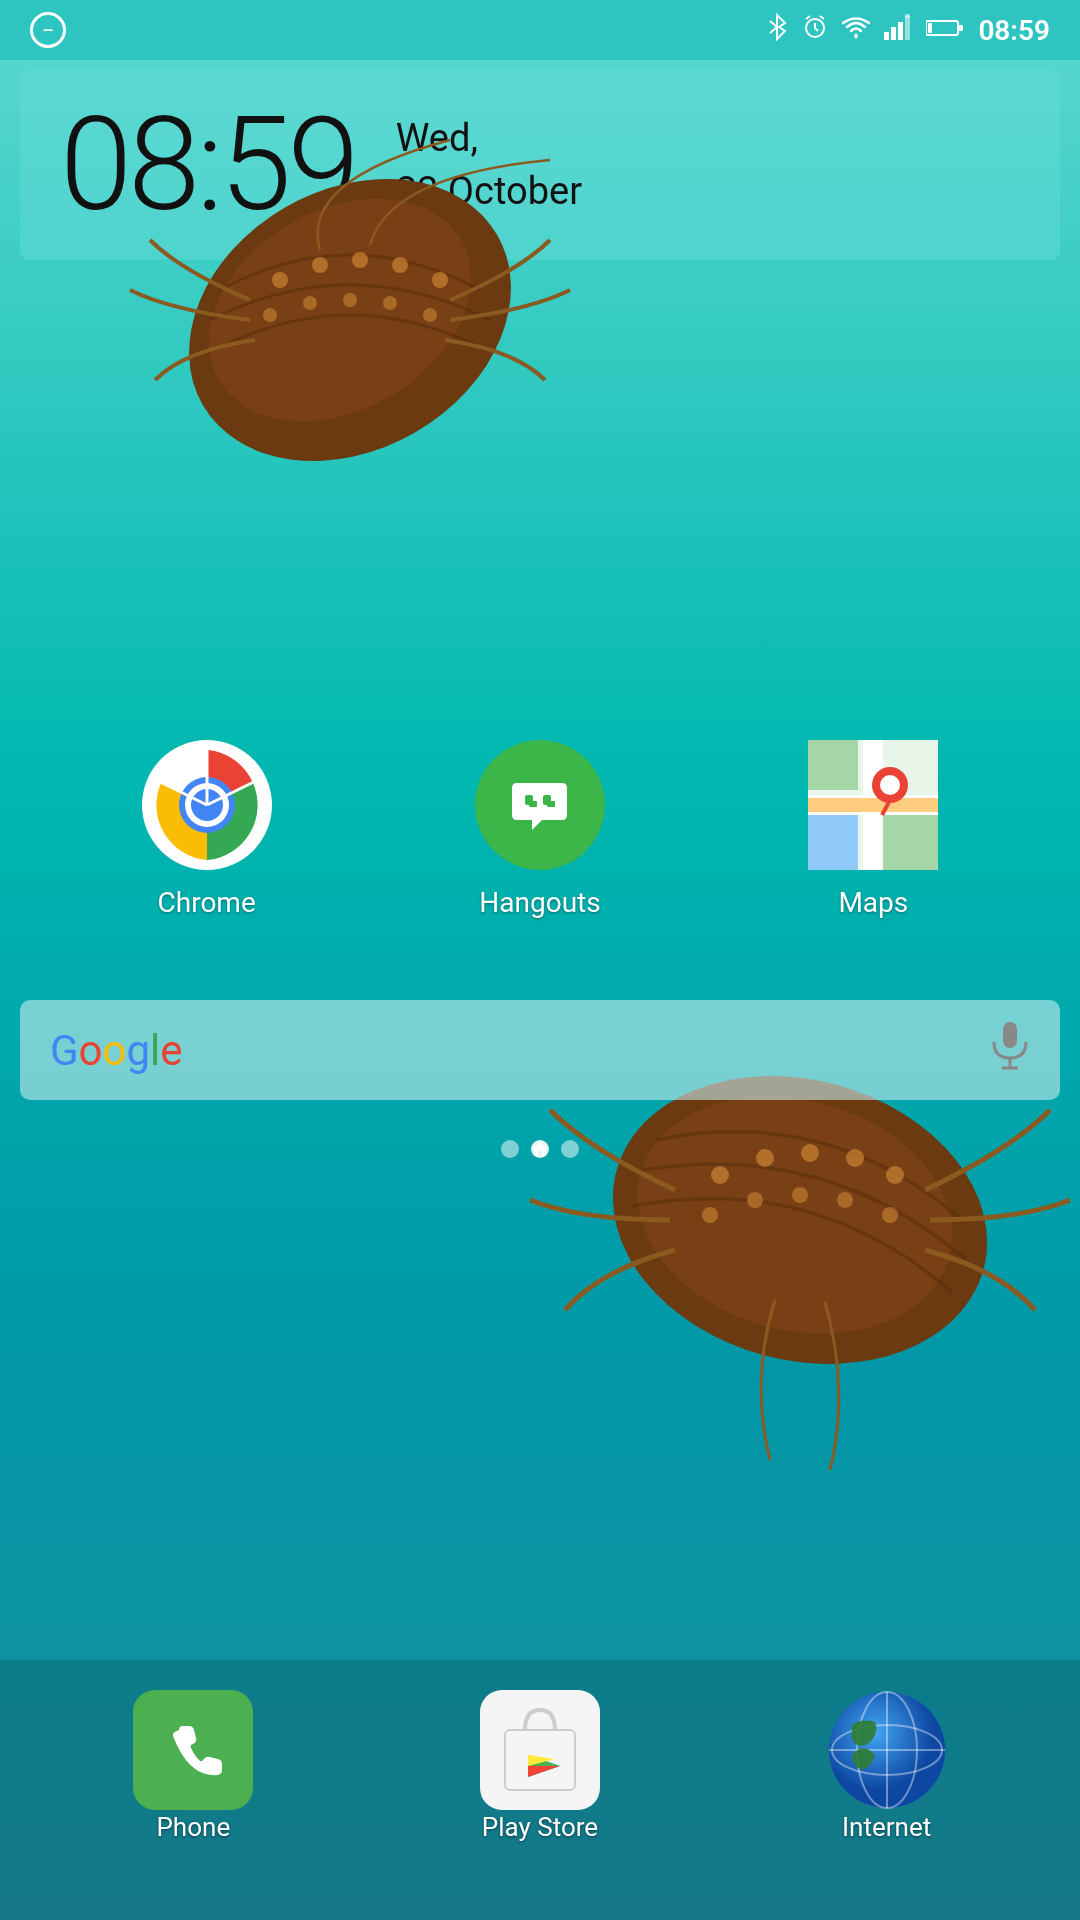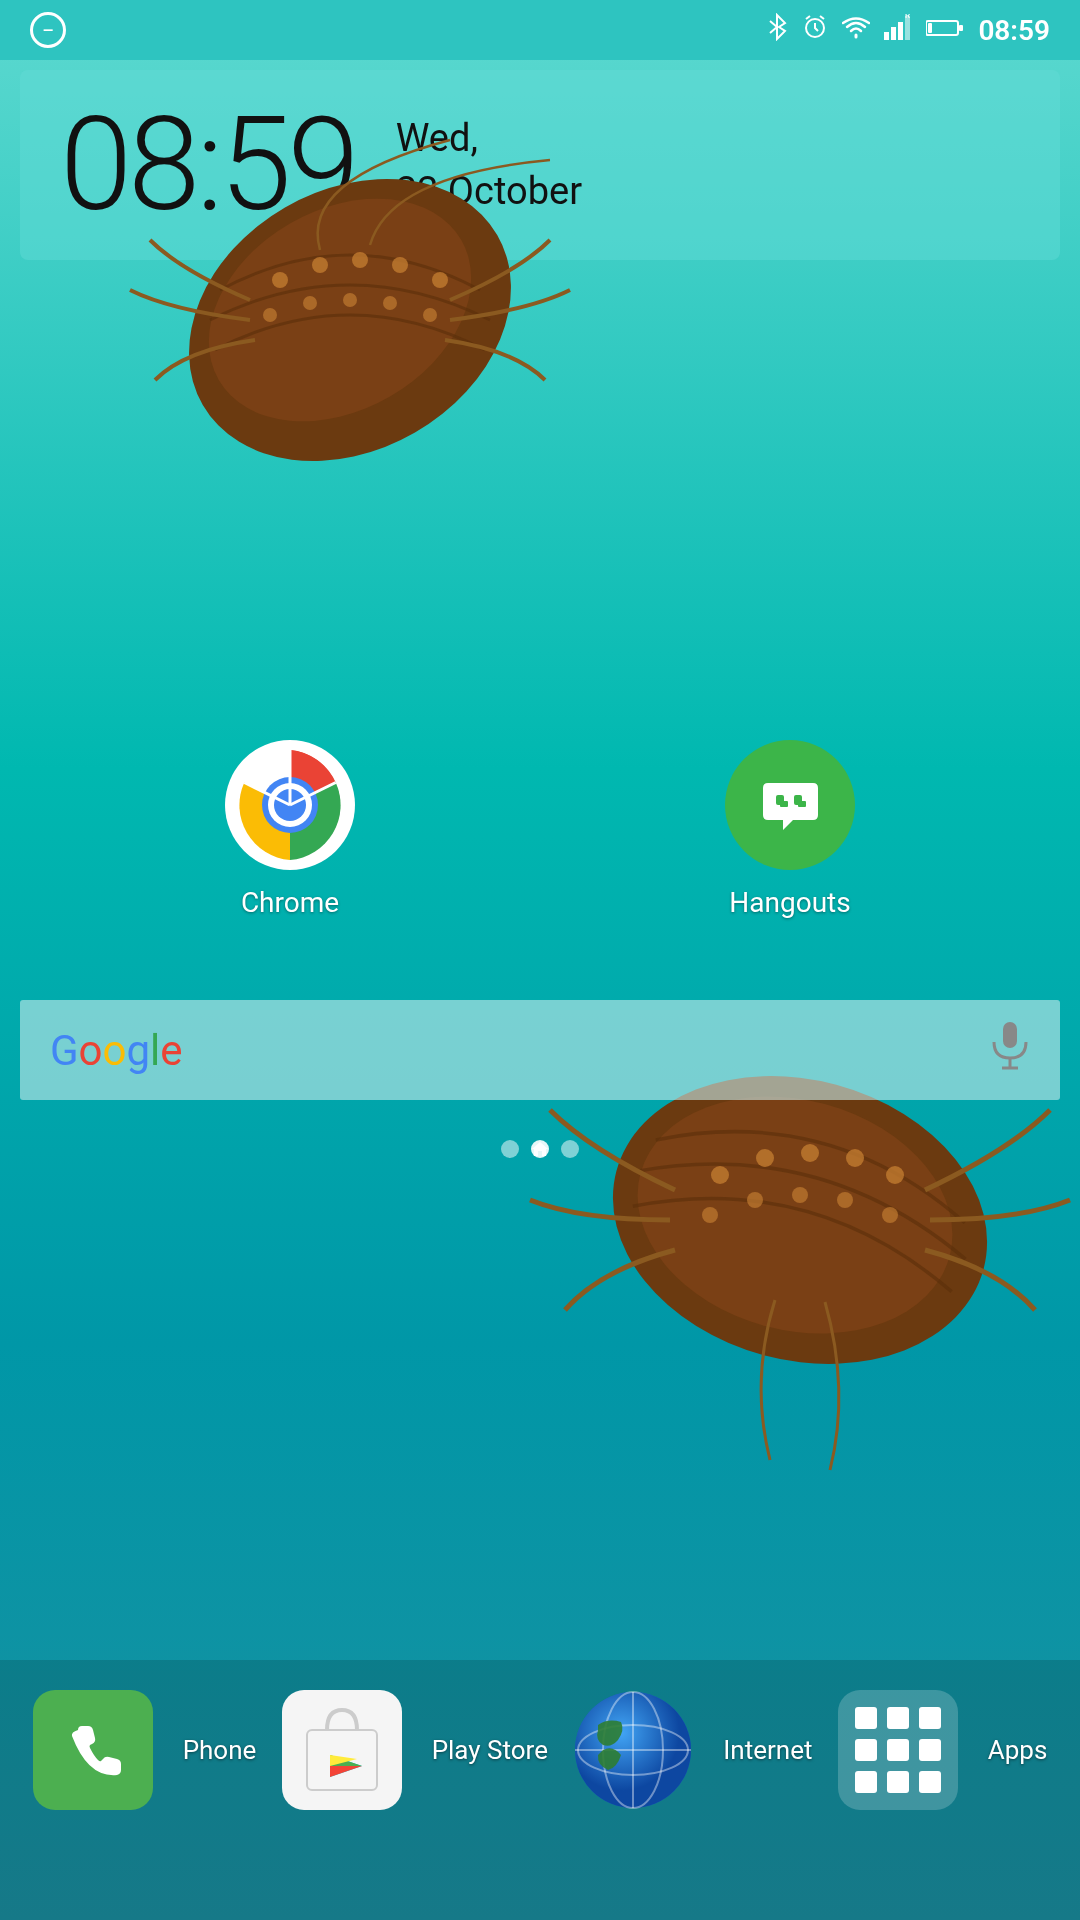--- a/index.html
+++ b/index.html
@@ -179,21 +179,21 @@
       height: 130px;
     }
 
     
     .search-bar {
       position: absolute;
       top: 1000px;
       left: 20px;
       right: 20px;
       background: rgba(200, 235, 235, 0.6);
-      border-radius: 3px;
+      border-radius: 10px;
       height: 100px;
       display: flex;
       align-items: center;
       padding: 16px 30px;
       z-index: 7;
     }
 
     .google-logo {
       font-size: 42px;
       font-weight: 400;
@@ -244,23 +244,23 @@
       background: rgba(0,0,0,0.15);
       display: flex;
       justify-content: space-around;
       align-items: flex-start;
       padding: 30px 20px 10px;
       z-index: 10;
     }
 
     .dock-icon {
       display: flex;
-      flex-direction: row;
-      align-items: center;
-      gap: 30px;
+      flex-direction: column;
+      align-items: center;
+      gap: 2px;
       cursor: pointer;
     }
 
     .dock-label {
       color: white;
       font-size: 26px;
       font-weight: 400;
       text-shadow: 0 1px 3px rgba(0,0,0,0.5);
     }
 
@@ -469,20 +469,41 @@
         <rect x="18" y="22" width="8" height="10" rx="2" fill="#3cb549"></rect>
         <rect x="22" y="28" width="8" height="6" rx="1" fill="#3cb549"></rect>
         <rect x="36" y="22" width="8" height="10" rx="2" fill="#3cb549"></rect>
         <rect x="40" y="28" width="8" height="6" rx="1" fill="#3cb549"></rect>
 
       </svg>
     </div>
     <span class="app-label">Hangouts</span>
   </div>
 
+  <div class="app-icon">
+    <svg class="maps-icon" viewBox="0 0 130 130" xmlns="http://www.w3.org/2000/svg">
+
+      <rect width="130" height="130" rx="0" fill="#e8f5e9"></rect>
+
+      <rect x="0" y="55" width="130" height="20" fill="#fff"></rect>
+      <rect x="55" y="0" width="20" height="130" fill="#fff"></rect>
+
+      <rect x="0" y="0" width="50" height="50" fill="#a5d6a7"></rect>
+      <rect x="75" y="75" width="55" height="55" fill="#a5d6a7"></rect>
+
+      <rect x="0" y="75" width="50" height="55" fill="#90caf9"></rect>
+
+      <rect x="0" y="58" width="130" height="14" fill="#ffcc80"></rect>
+
+      <circle cx="82" cy="45" r="18" fill="#ea4335"></circle>
+      <circle cx="82" cy="45" r="10" fill="white"></circle>
+      <path d="M82 60 L74 75" stroke="#ea4335" stroke-width="4" fill="none"></path>
+    </svg>
+    <span class="app-label">Maps</span>
+  </div>
 </div>
 
 <div class="bug-bottom">
   <svg class="bug-svg" viewBox="0 0 600 500" xmlns="http://www.w3.org/2000/svg">
 
     <ellipse cx="300" cy="240" rx="190" ry="140" fill="#6b3a10" transform="rotate(15 300 240)"></ellipse>
     <ellipse cx="295" cy="235" rx="160" ry="115" fill="#7a4015" transform="rotate(15 295 235)"></ellipse>
 
     <path d="M140 200 Q300 120 460 200" stroke="#5a2e0a" stroke-width="3.5" fill="none" opacity="0.6" transform="rotate(15 300 240)"></path>
     <path d="M130 235 Q300 155 470 235" stroke="#5a2e0a" stroke-width="3.5" fill="none" opacity="0.6" transform="rotate(15 300 240)"></path>
@@ -584,29 +605,13 @@
           <radialGradient id="globe-grad" cx="40%" cy="35%">
             <stop offset="0%" stop-color="#42a5f5"></stop>
             <stop offset="100%" stop-color="#0d47a1"></stop>
           </radialGradient>
         </defs>
       </svg>
     </div>
     <span class="dock-label">Internet</span>
   </div>
 
-  <div class="dock-icon">
-    <div class="apps-icon">
-      <div class="apps-grid-dots">
-        <div class="apps-grid-dot"></div>
-        <div class="apps-grid-dot"></div>
-        <div class="apps-grid-dot"></div>
-        <div class="apps-grid-dot"></div>
-        <div class="apps-grid-dot"></div>
-        <div class="apps-grid-dot"></div>
-        <div class="apps-grid-dot"></div>
-        <div class="apps-grid-dot"></div>
-        <div class="apps-grid-dot"></div>
-      </div>
-    </div>
-    <span class="dock-label">Apps</span>
-  </div>
 </div>
 
 </body></html>

